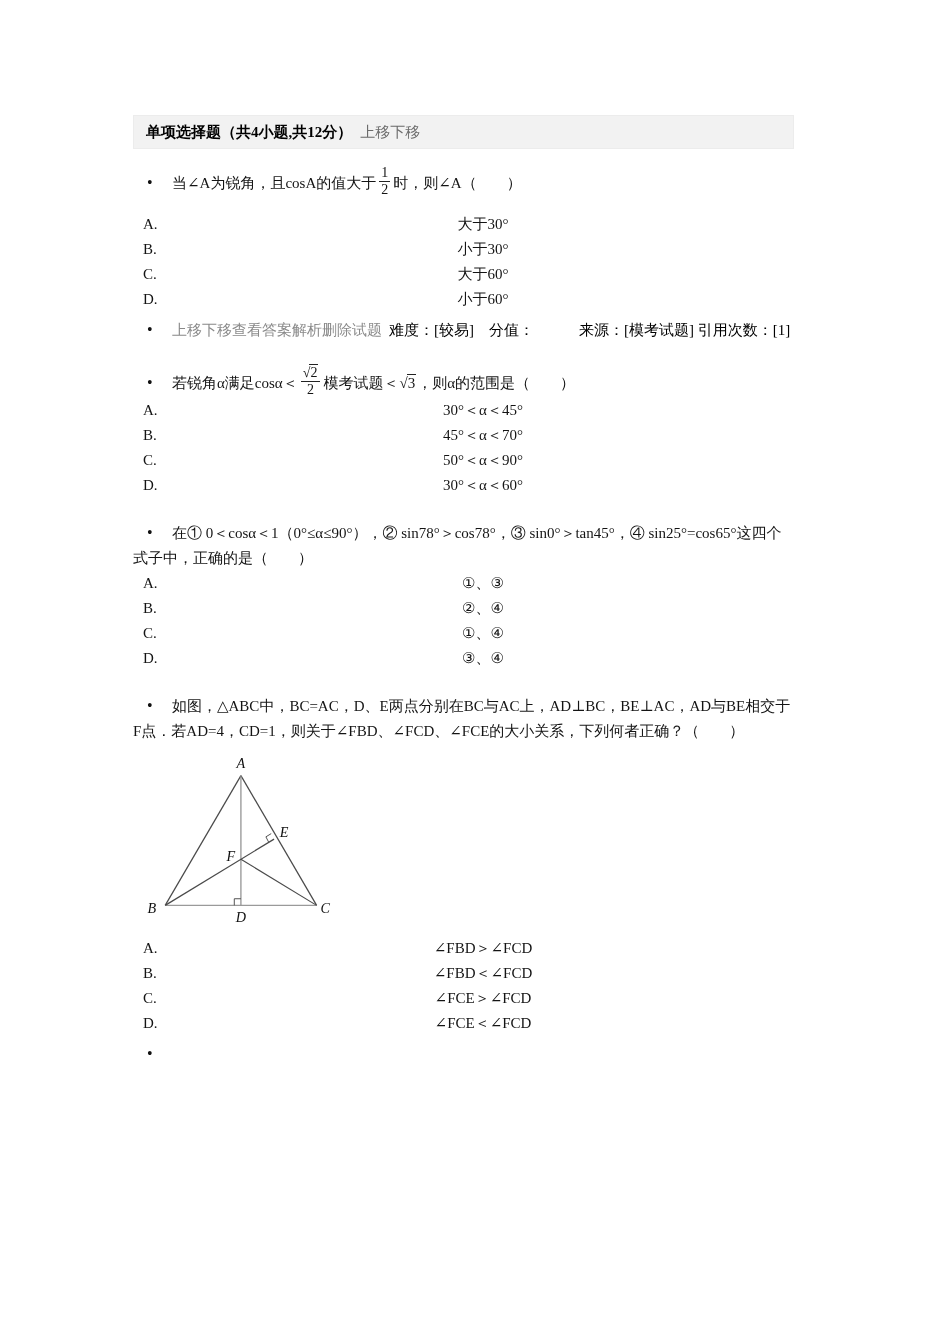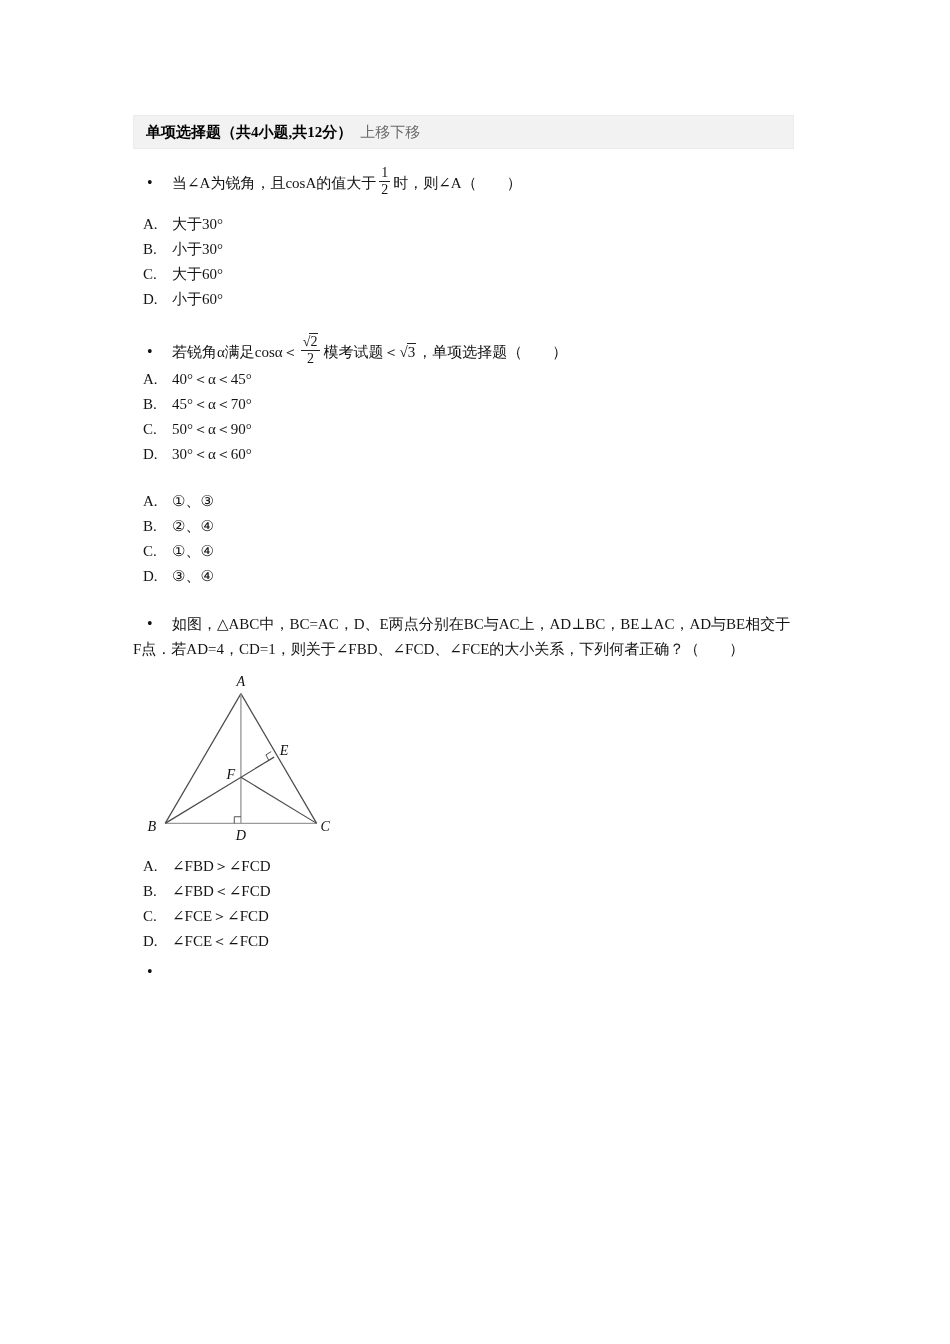--- a/index.html
+++ b/index.html
@@ -29,21 +29,21 @@
 
   .question { margin:0 0 22px 0; }
   .q-line { line-height:25px; }
   .q-line.gap-after { margin-bottom:14px; }
   .bullet {
     display:inline-block; width:39px; padding-left:14px;
     box-sizing:border-box; color:#111; font-size:16px;
   }
   .opt { display:flex; padding-left:10px; line-height:25px; }
   .opt-label { width:29px; flex:none; }
-  .opt-text { flex:1; }
+  .opt-text { flex:1;text-align:center; }
 
   .meta-row { line-height:25px; margin-top:5px; }
   .action-link { color:#8a8a8a; text-decoration:none; cursor:pointer; }
   .meta-info { margin-left:7px; color:#000; }
 
   .frac {
     display:inline-block; vertical-align:-6px; text-align:center;
     line-height:1.15; margin:0 3px; font-size:14px;
   }
   .frac .num { display:block; border-bottom:1px solid #222; padding:0 2px; }
@@ -81,45 +81,51 @@
         <span class="opt-text">小于30°</span>
       </div>
     <div class="opt">
         <span class="opt-label">C.</span>
         <span class="opt-text">大于60°</span>
       </div>
     <div class="opt">
         <span class="opt-label">D.</span>
         <span class="opt-text">小于60°</span>
       </div>
+    <div class="meta-row">
+      <span class="bullet">•</span><a class="action-link">上移</a><a class="action-link">下移</a><a class="action-link">查看答案</a><a class="action-link">解析</a><a class="action-link">删除试题</a><span class="meta-info">难度：[较易]　分值：　　　来源：[模考试题] 引用次数：[1]</span>
+    </div>
   </section>
 
   <section class="question">
     <div class="q-line">
-      <span class="bullet">•</span><span>若锐角α满足cosα＜</span><span class="frac"><span class="num"><span class="rsign">√</span><span class="radicand">2</span></span><span class="den">2</span></span><span>模考试题＜</span><span class="sqrt-inline"><span class="rsign">√</span><span class="radicand">3</span></span><span>，单项选择题（　　）</span>
+      <span class="bullet">•</span><span>若锐角α满足cosα＜</span><span class="frac"><span class="num"><span class="rsign">√</span><span class="radicand">2</span></span><span class="den">2</span></span><span>模考试题＜</span><span class="sqrt-inline"><span class="rsign">√</span><span class="radicand">3</span></span><span>，则α的范围是（　　）</span>
     </div>
     <div class="opt">
         <span class="opt-label">A.</span>
-        <span class="opt-text">40°＜α＜45°</span>
+        <span class="opt-text">30°＜α＜45°</span>
       </div>
     <div class="opt">
         <span class="opt-label">B.</span>
         <span class="opt-text">45°＜α＜70°</span>
       </div>
     <div class="opt">
         <span class="opt-label">C.</span>
         <span class="opt-text">50°＜α＜90°</span>
       </div>
     <div class="opt">
         <span class="opt-label">D.</span>
         <span class="opt-text">30°＜α＜60°</span>
       </div>
   </section>
 
   <section class="question">
+    <div class="q-line">
+      <span class="bullet">•</span><span>在① 0＜cosα＜1（0°≤α≤90°），② sin78°＞cos78°，③ sin0°＞tan45°，④ sin25°=cos65°这四个式子中，正确的是（　　）</span>
+    </div>
     <div class="opt">
         <span class="opt-label">A.</span>
         <span class="opt-text">①、③</span>
       </div>
     <div class="opt">
         <span class="opt-label">B.</span>
         <span class="opt-text">②、④</span>
       </div>
     <div class="opt">
         <span class="opt-label">C.</span>

